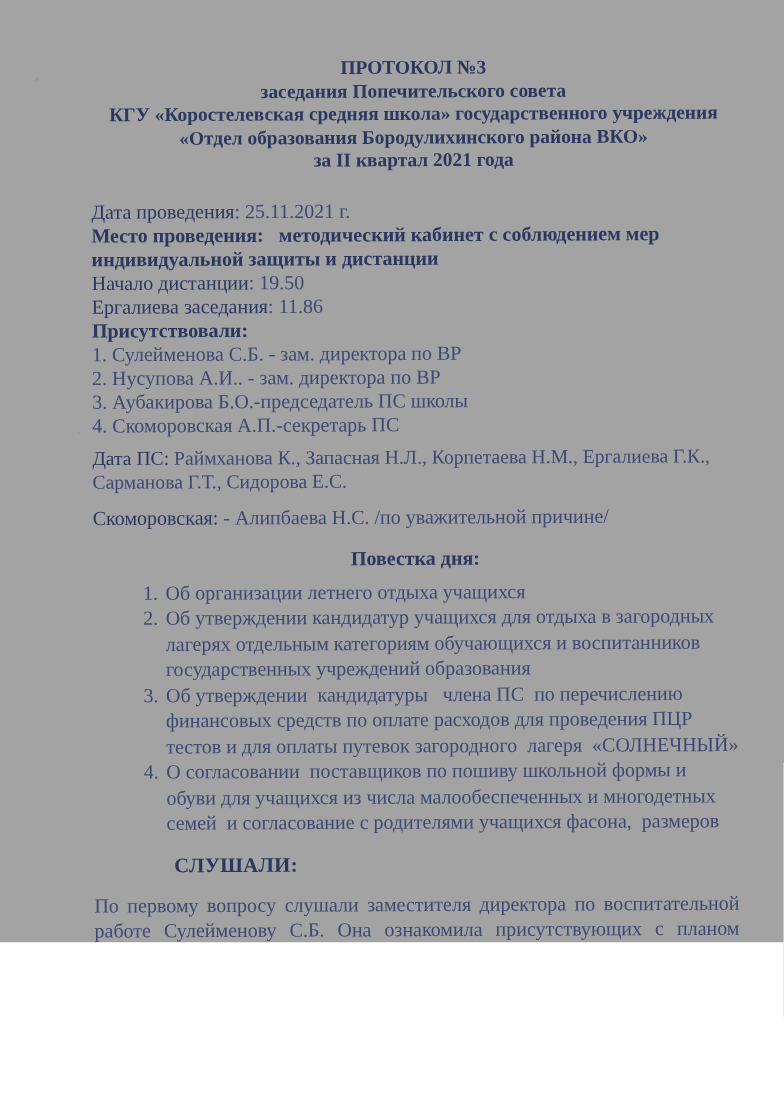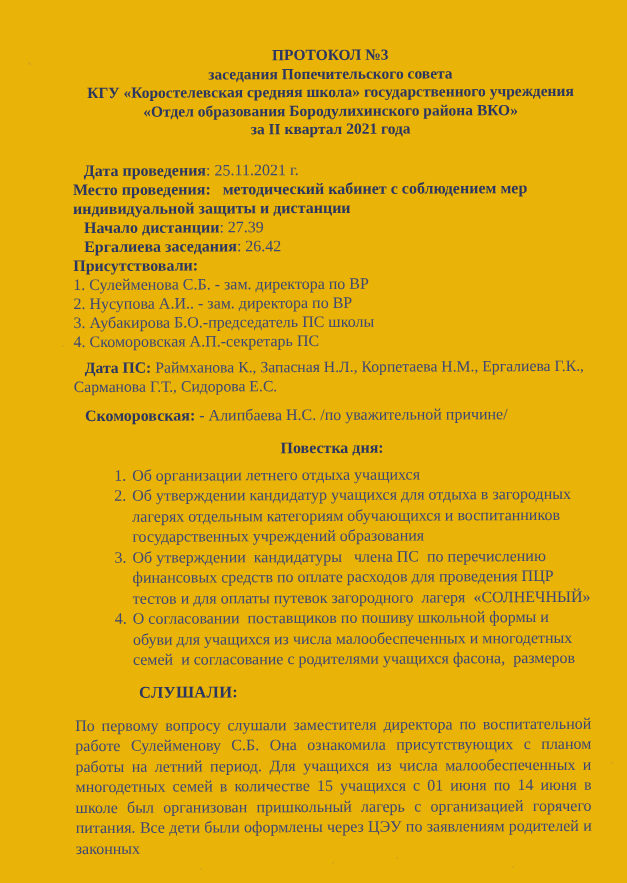--- a/index.html
+++ b/index.html
@@ -3,39 +3,38 @@
 <meta charset="utf-8">
 <style>
   html, body {
     margin: 0;
     padding: 0;
     background: #ffffff;
   }
   .page {
     position: relative;
     width: 627px;
-    height: 883px;
+    height: 754px;
     margin: 0;
-    background: #eab308;
+    background: #a3a3a3;
     overflow: hidden;
     font-family: "Liberation Serif", "DejaVu Serif", serif;
     color: #3e4874;
   }
   .content {
     position: absolute;
     top: 0; left: 0; right: 0; bottom: 0;
     padding: 46px 37px 0 74px;
     box-sizing: border-box;
     transform: rotate(-0.25deg);
     transform-origin: 50% 50%;
   }
   b, .bold {
-    font-weight: bold;
+    font-weight: normal;
     color: #2c3761;
-    margin-left: 11px;
   }
   .title-block { text-align: center; }
   .title-line {
     font-size: 15.5px;
     line-height: 18.5px;
     font-weight: bold;
     color: #2c3761;
     white-space: nowrap;
   }
   .meta { margin-top: 21px; }
@@ -108,22 +107,22 @@
       <div class="title-line">ПРОТОКОЛ №3</div>
       <div class="title-line">заседания Попечительского совета</div>
       <div class="title-line">КГУ  «Коростелевская средняя школа» государственного учреждения</div>
       <div class="title-line">«Отдел образования Бородулихинского района ВКО»</div>
       <div class="title-line">за II квартал 2021 года</div>
     </div>
 
     <div class="meta">
       <p><b>Дата проведения</b><span>: 25.11.2021 г.</span></p>
       <p class="bold">Место проведения:   методический кабинет с соблюдением мер индивидуальной защиты и дистанции</p>
-      <p><b>Начало дистанции</b><span>: 27.39</span></p>
-      <p><b>Ергалиева заседания</b><span>: 26.42</span></p>
+      <p><b>Начало дистанции</b><span>: 19.50</span></p>
+      <p><b>Ергалиева заседания</b><span>: 11.86</span></p>
       <p class="bold">Присутствовали:</p>
     </div>
 
     <div class="attendees">
       <p>1. Сулейменова С.Б. - зам. директора по ВР</p>
       <p>2. Нусупова А.И.. - зам. директора по ВР</p>
       <p>3. Аубакирова Б.О.-председатель ПС школы</p>
       <p>4. Скоморовская А.П.-секретарь ПС</p>
     </div>
 

